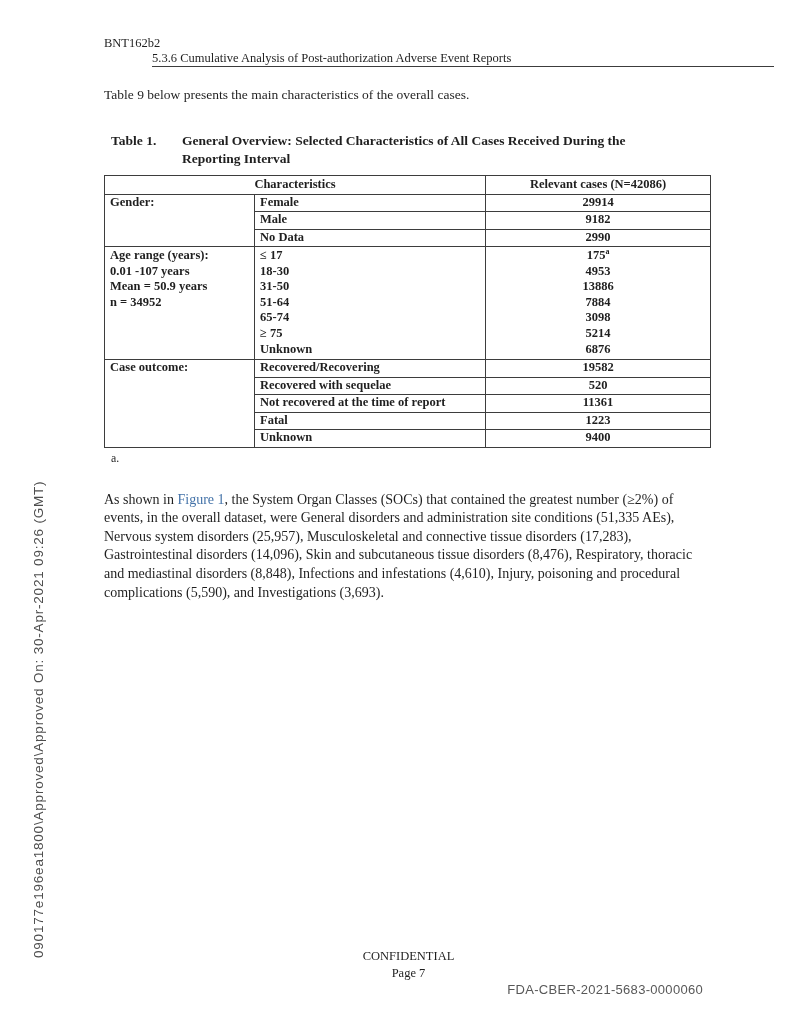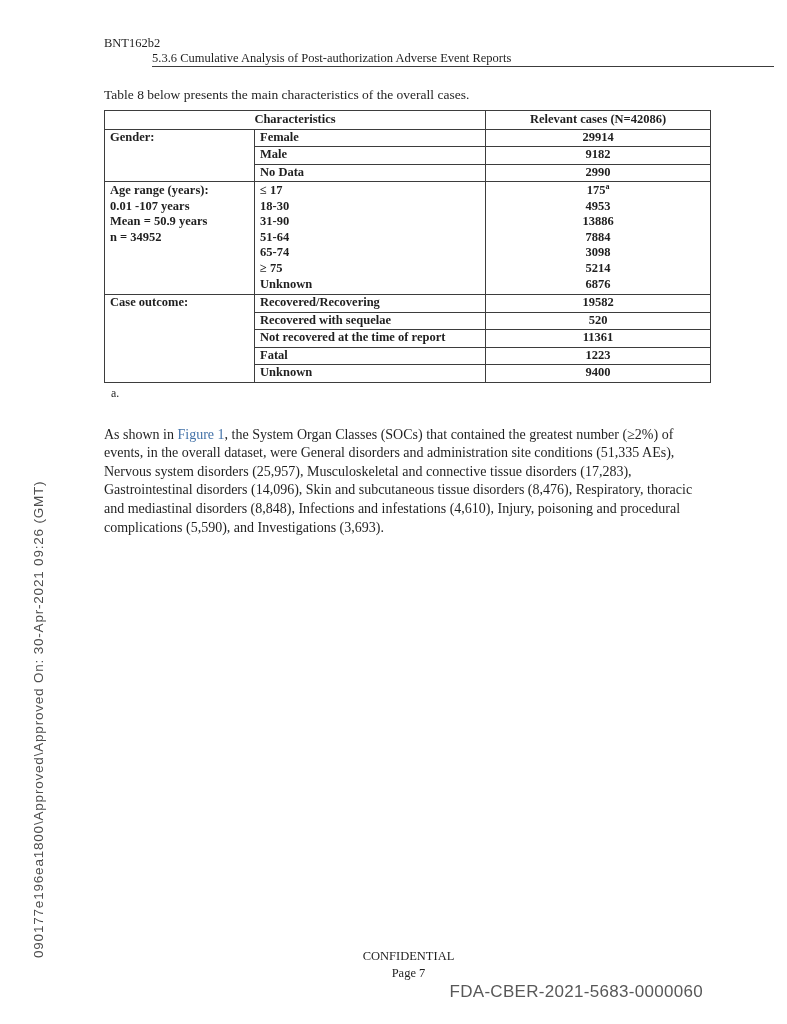--- a/index.html
+++ b/index.html
@@ -110,39 +110,43 @@
     width: 607px;
     text-align: center;
     font-size: 12.5px;
     line-height: 16.5px;
   }
   .footer-docid {
     position: absolute;
     top: 982px;
     right: 84px;
     font-family: "Liberation Sans", sans-serif;
-    font-size: 17px;
+    font-size: 13px;
     color: #585858;
     letter-spacing: 0.3px;
   }
 </style>
 </head>
 <body>
 
 <div class="stamp-vertical">090177e196ea1800\Approved\Approved On: 30-Apr-2021 09:26 (GMT)</div>
 
 <div class="content">
 
   <div class="doc-header">
     <div>BNT162b2</div>
     <div class="rule-line">5.3.6 Cumulative Analysis of Post-authorization Adverse Event Reports</div>
   </div>
 
-  <div class="intro">Table 8 below presents the main characteristics of the overall cases.</div>
-
+  <div class="intro">Table 9 below presents the main characteristics of the overall cases.</div>
+
+  <div class="table-title">
+    <span class="tlabel">Table 1.</span>
+    <span class="ttext">General Overview: Selected Characteristics of All Cases Received During the Reporting Interval</span>
+  </div>
 
   <table class="main">
     <colgroup>
         <col class="c1">
         <col class="c2">
         <col class="c3">
       </colgroup>
     <tbody>
       <tr>
         <th colspan="2">Characteristics</th>
@@ -166,21 +170,21 @@
       <tr>
         <td class="agecell">
           <div>Age range (years):</div>
           <div>0.01 -107 years</div>
           <div>Mean = 50.9 years</div>
           <div>n = 34952</div>
         </td>
         <td class="agecell">
           <div>≤ 17</div>
           <div>18-30</div>
-          <div>31-90</div>
+          <div>31-50</div>
           <div>51-64</div>
           <div>65-74</div>
           <div>≥ 75</div>
           <div>Unknown</div>
         </td>
         <td class="val agecell">
           <div><span>175</span><sup class="fnref">a</sup></div>
           <div>4953</div>
           <div>13886</div>
           <div>7884</div>

